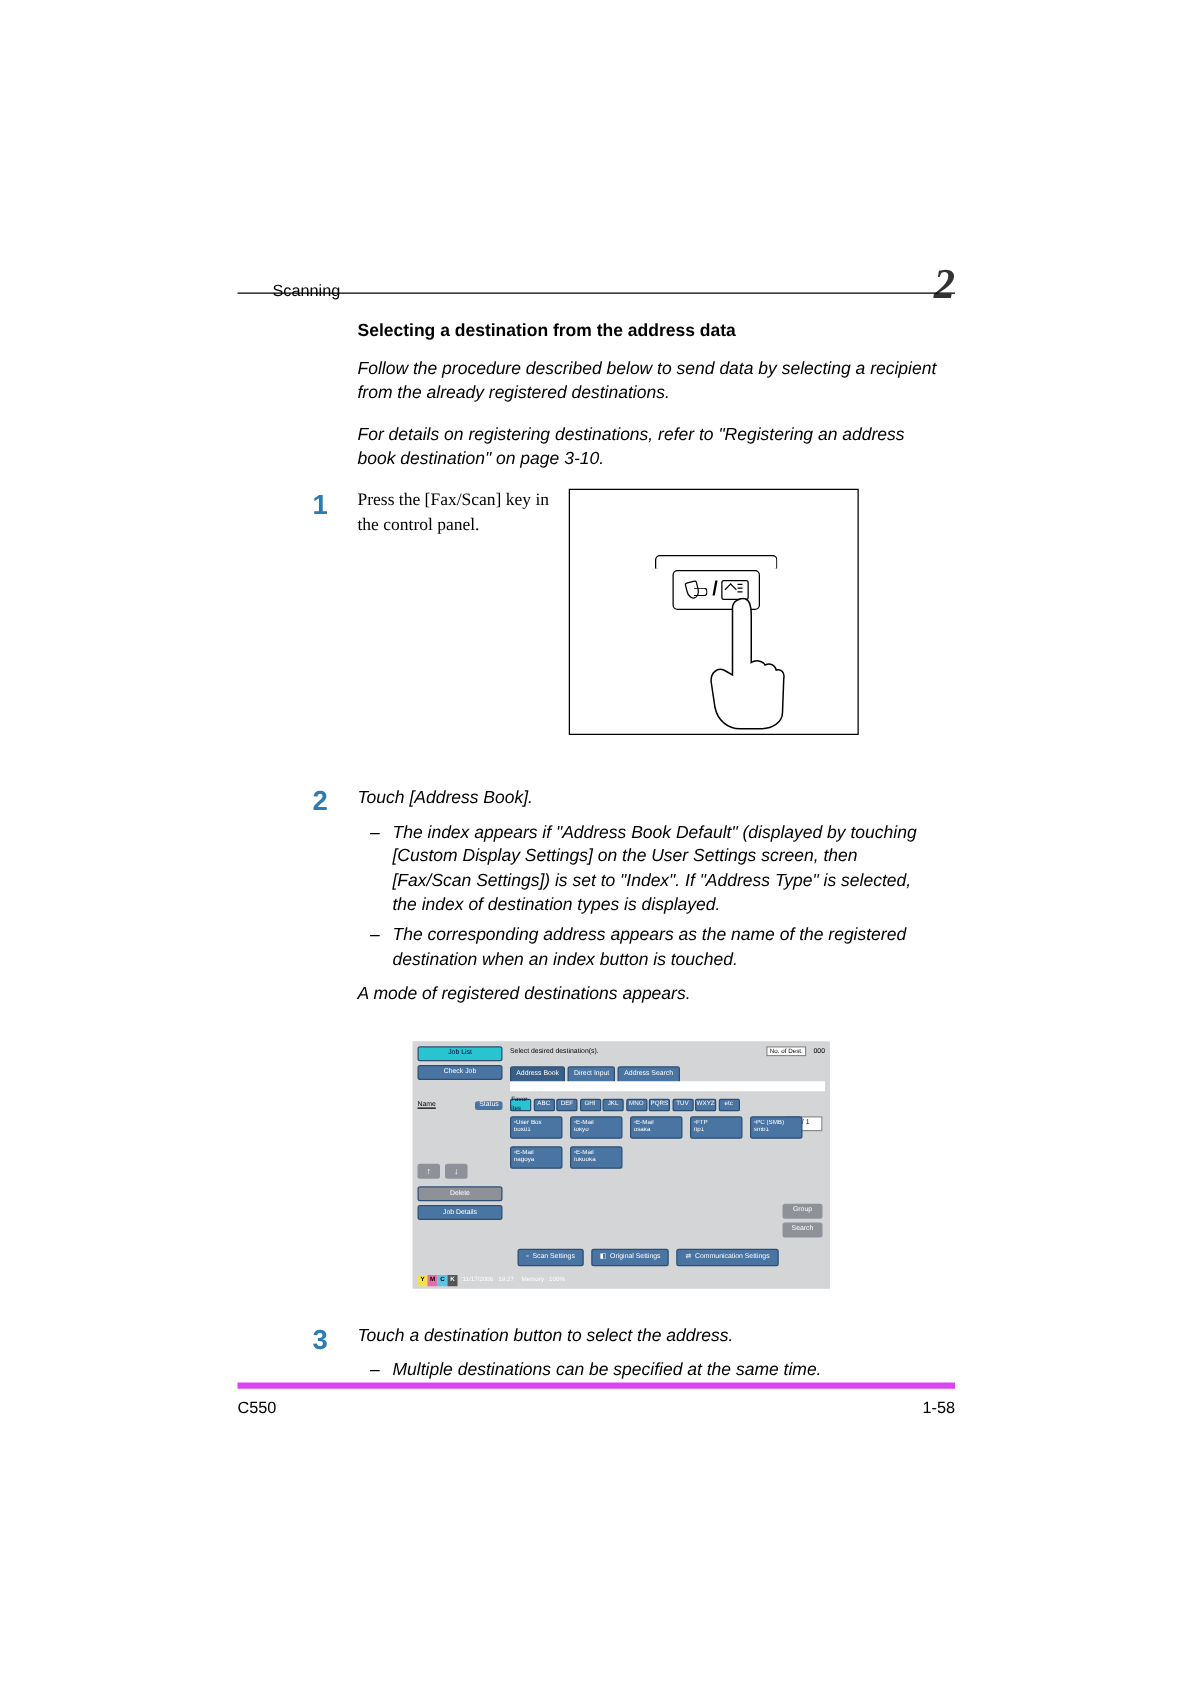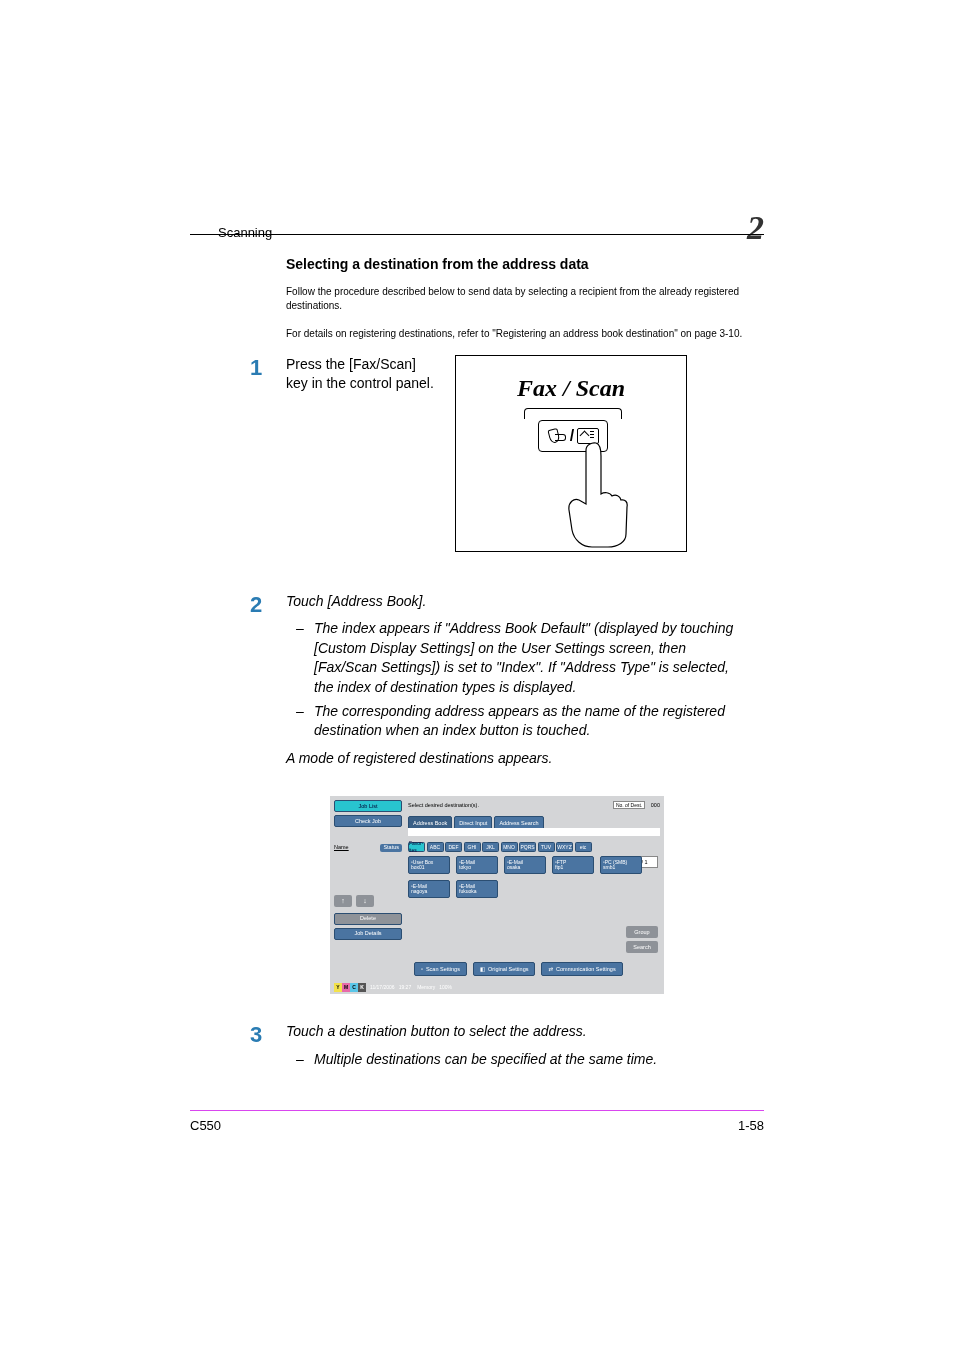--- a/index.html
+++ b/index.html
@@ -57,23 +57,24 @@
   }
 
   .sect-title {
     font-weight: bold;
     font-size: 14px;
     margin-left: 96px;
     margin-bottom: 10px;
   }
   .para {
     margin-left: 96px;
-    font-size: 10px;
+    font-size: 14px;
     margin-bottom: 14px;
     max-width: 470px;
+    font-style: italic;
   }
 
   
   .step {
     display: flex;
     align-items: flex-start;
     margin-bottom: 20px;
   }
   .step-num {
     width: 96px;
@@ -98,20 +99,21 @@
 
   .step1-row {
     display: flex;
     align-items: flex-start;
     margin-bottom: 20px;
   }
   .step1-text {
     width: 155px;
     font-size: 14px;
     margin-right: 14px;
+    font-family: Liberation Serif, serif;
   }
   .step1-text p { margin: 0 0 8px 0; }
 
   
   .key-box {
     width: 230px;
     height: 195px;
     border: 1.5px solid #000;
     position: relative;
   }
@@ -354,21 +356,21 @@
   }
   .ss-toner .y{background:#f3e24b;} .ss-toner .m{background:#e86aa9;}
   .ss-toner .c{background:#5ac6e8;} .ss-toner .k{background:#555;color:#fff;}
   .ss-footer .meta { color:#fff; white-space:nowrap; }
 
   
   .ftr {
     position: absolute;
     left: 190px; right: 190px;
     bottom: 215px;
-    border-top: 1px solid #d946ef;
+    border-top: 5px solid #d946ef;
     padding-top: 6px;
     display: flex;
     justify-content: space-between;
     font-size: 13px;
   }
 </style>
 </head>
 <body>
 
 <div class="page">
@@ -385,21 +387,20 @@
     <div class="para">Follow the procedure described below to send data by selecting a recipient from the already registered destinations.</div>
     <div class="para">For details on registering destinations, refer to "Registering an address book destination" on page 3-10.</div>
 
     <div class="step">
       <div class="step-num">1</div>
       <div class="step1-row">
         <div class="step1-text">
           <p>Press the [Fax/Scan] key in the control panel.</p>
         </div>
         <div class="key-box">
-          <div class="key-title">Fax / Scan</div>
           <div class="key-bracket"></div>
           <div class="key-cap">
             <span class="key-icon-phone"></span>
             <span class="key-slash">/</span>
             <span class="key-icon-scan"></span>
           </div>
           <svg class="finger" viewBox="0 0 60 106">
             <path d="M18,8 C18,3 24,0 28,1 C32,2 33,8 33,14 L33,52 C36,50 42,50 44,54 C48,52 52,54 53,58 C57,57 60,60 59,65 L58,92 C58,100 50,105 40,105 L24,105 C14,105 6,98 4,88 L1,68 C0,60 6,56 11,58 L18,62 Z" fill="#fff" stroke="#000" stroke-width="1.2"></path>
           </svg>
         </div>

